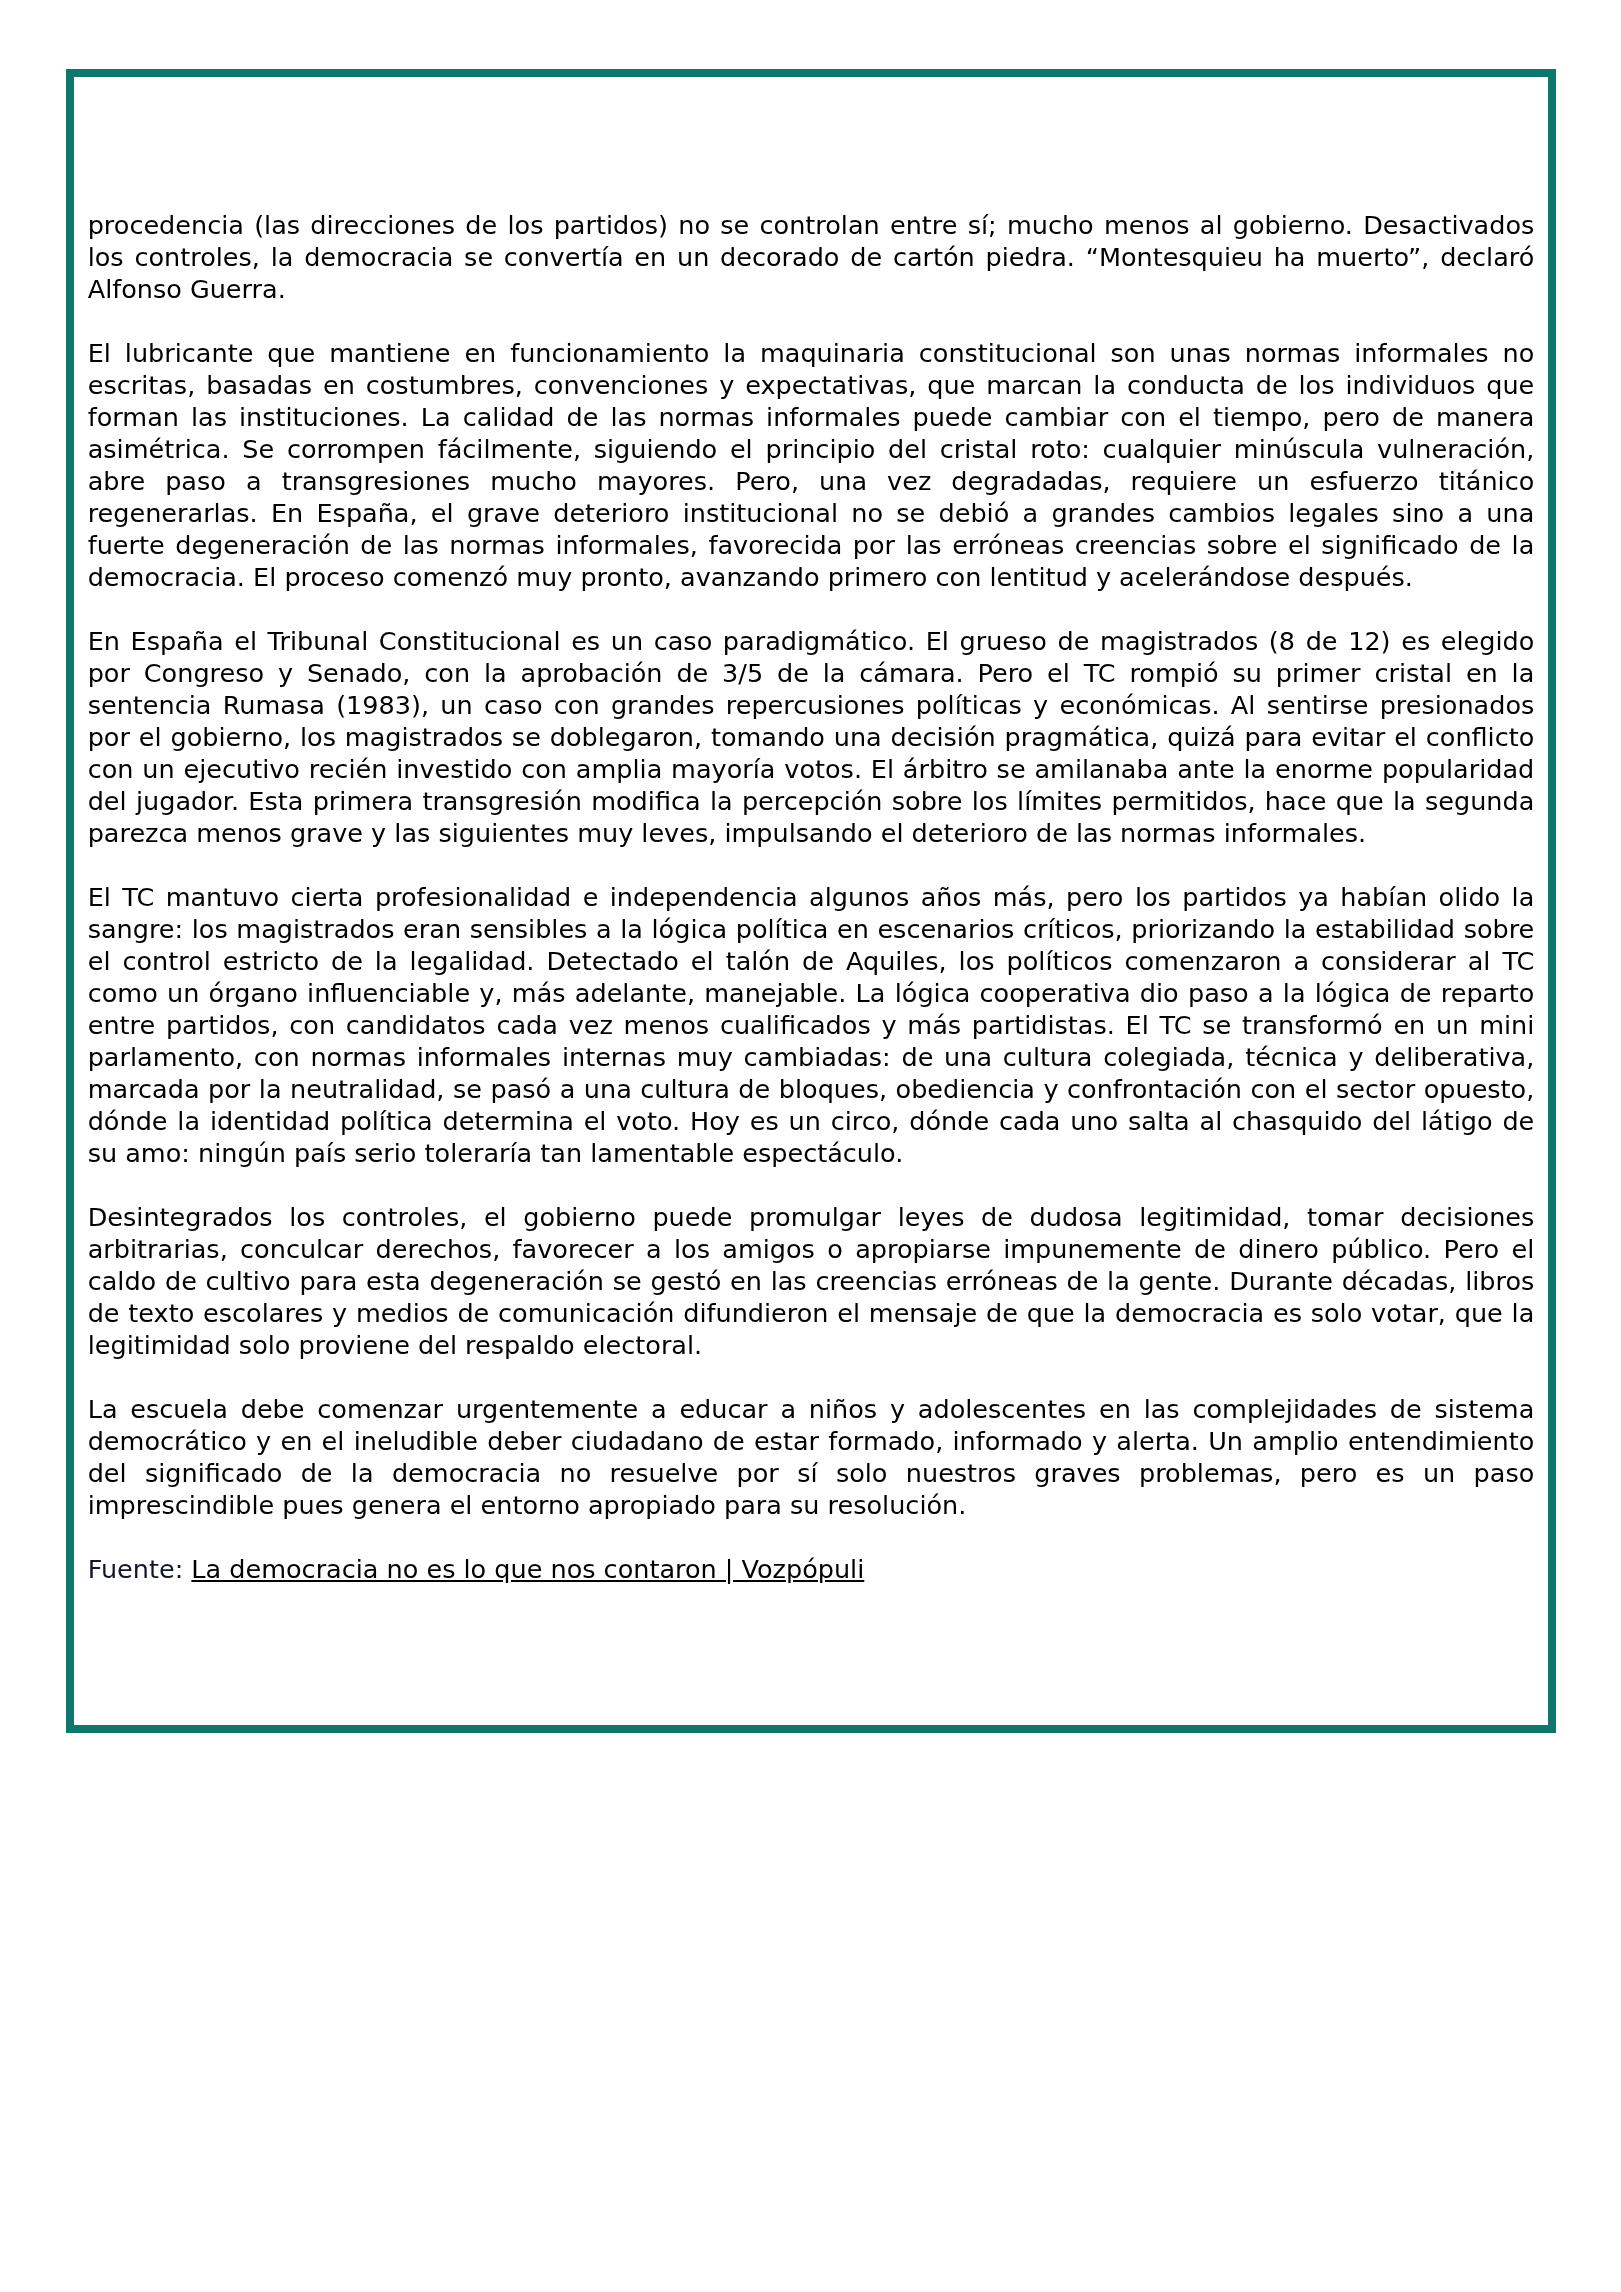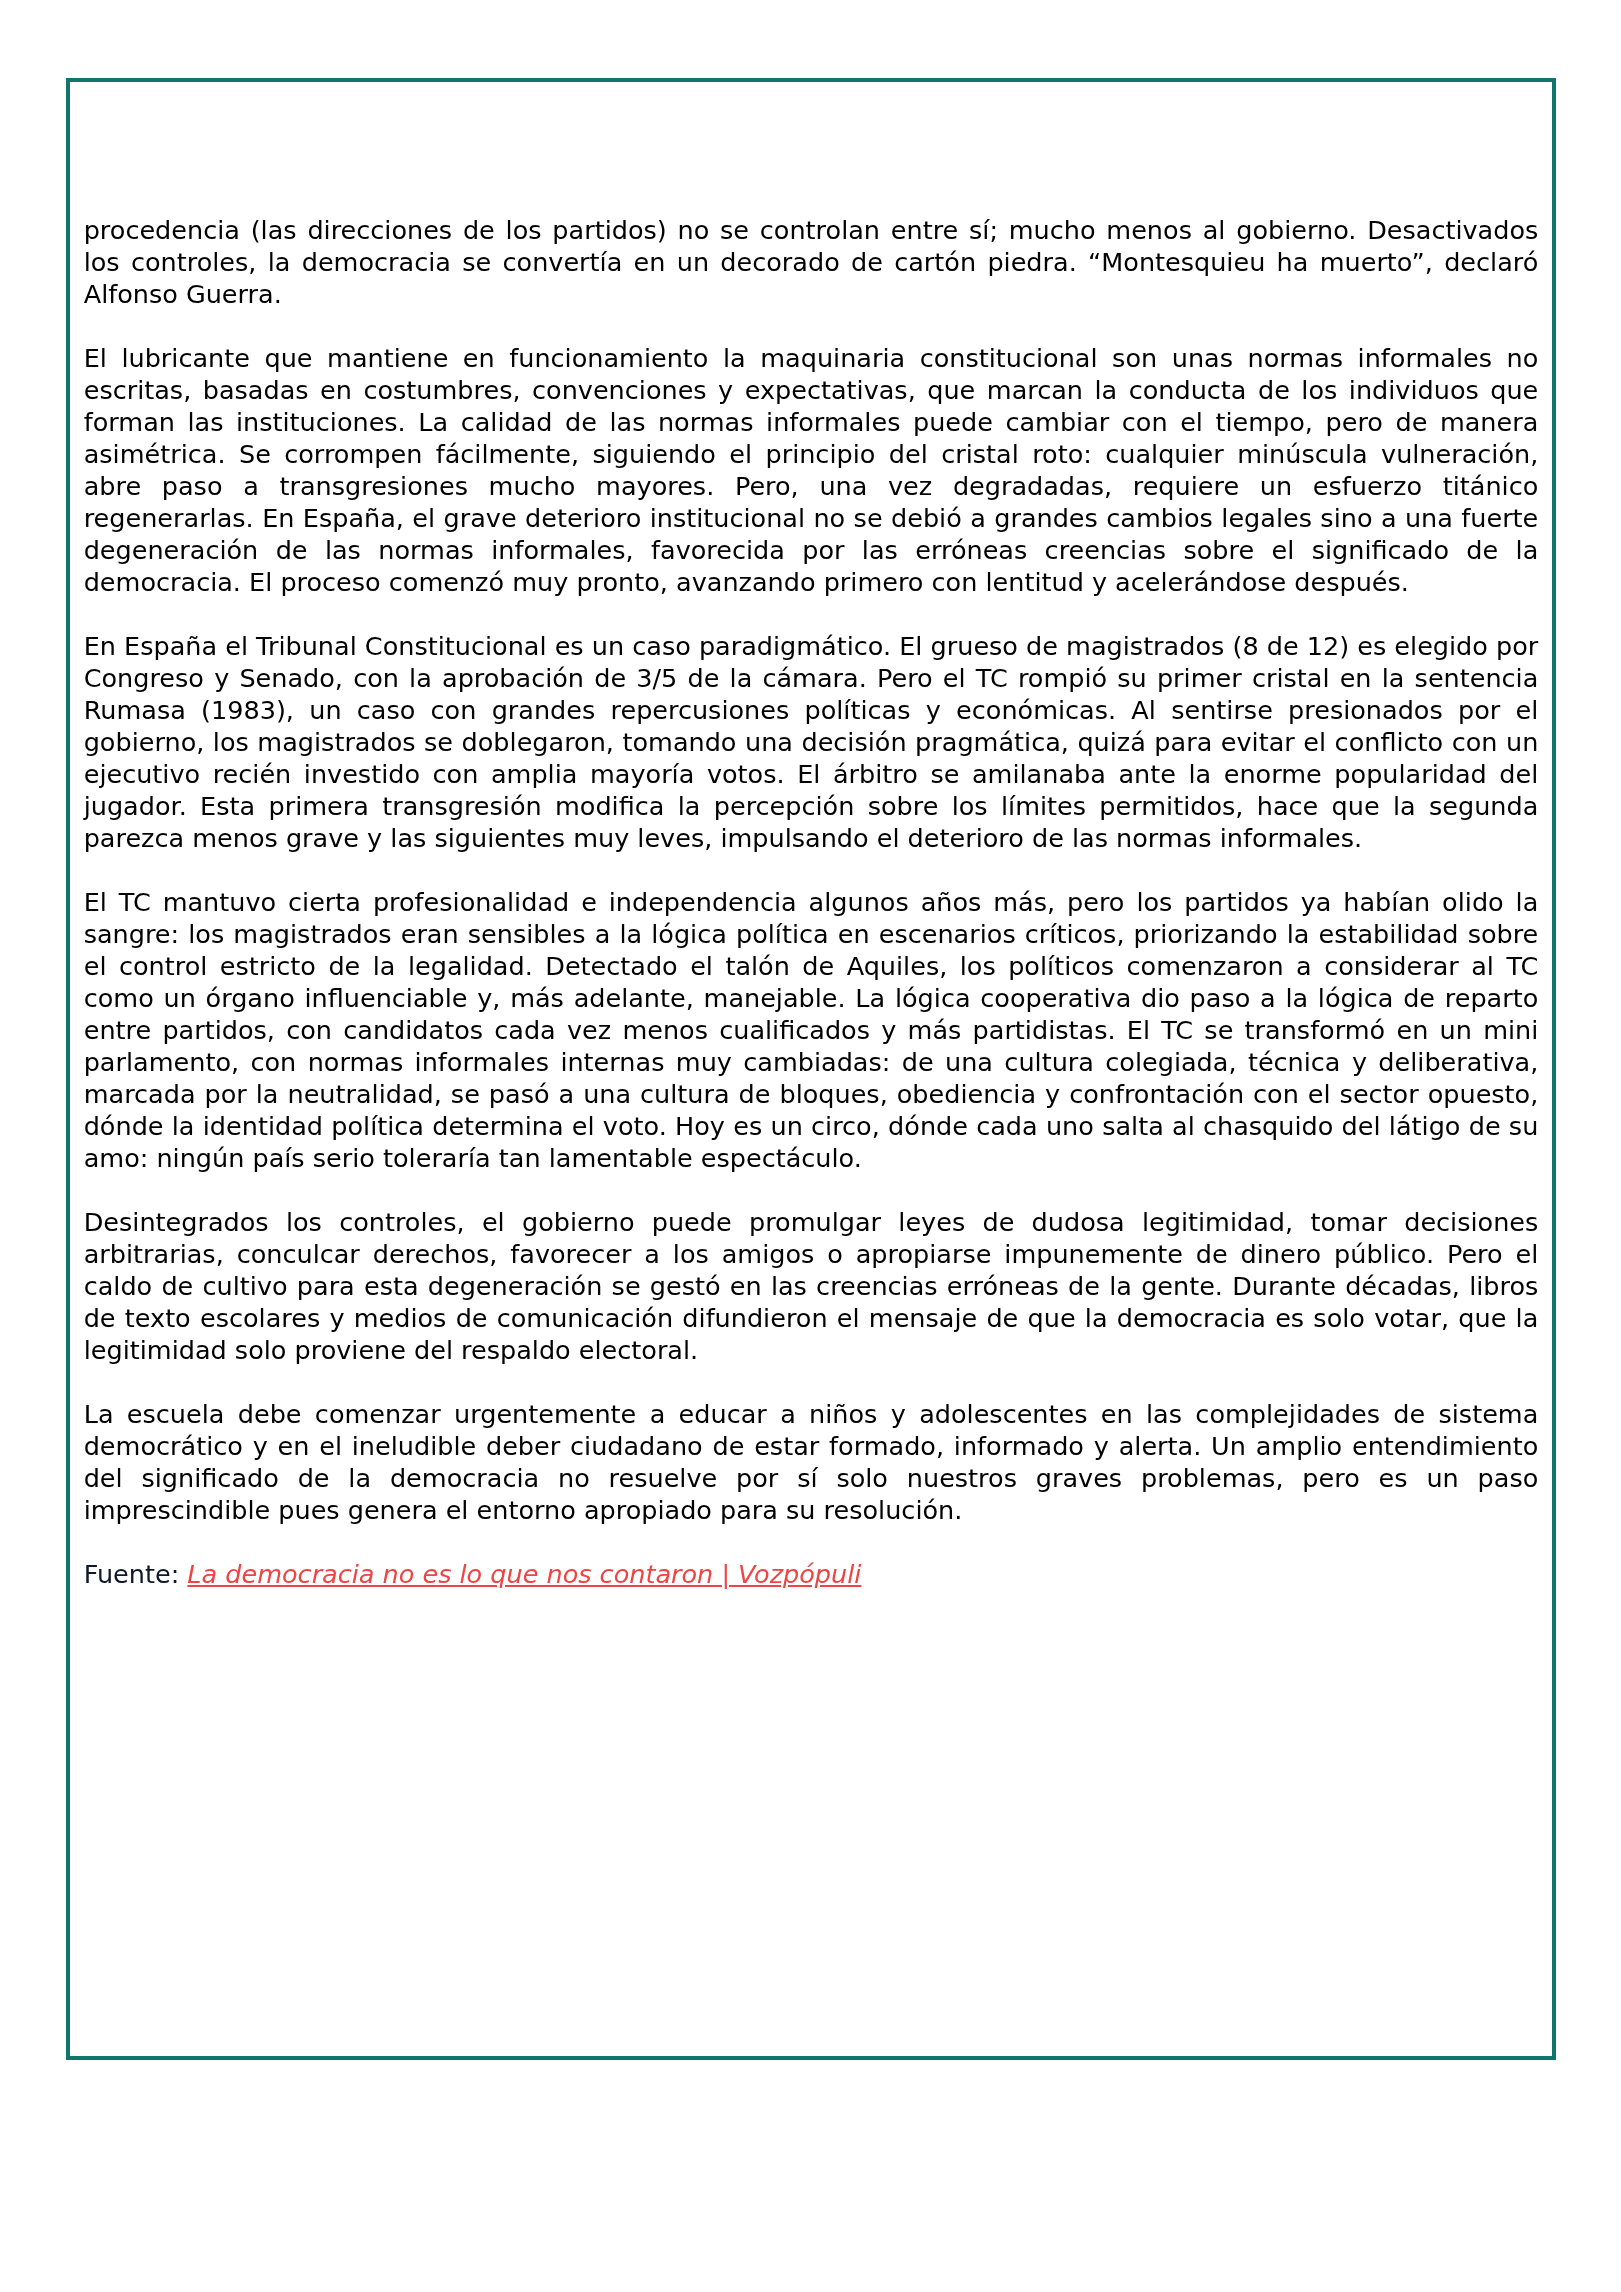--- a/index.html
+++ b/index.html
@@ -10,48 +10,47 @@
   body {
     width: 1621px;
     height: 2293px;
     position: relative;
     font-family: "DejaVu Sans", "Liberation Sans", sans-serif;
     color: #000000;
   }
   .page-frame {
     position: absolute;
     left: 66px;
-    top: 78px;
+    top: 69px;
     width: 1490px;
-    height: 1982px;
-    border: 4px solid #0f766e;
+    height: 1664px;
+    border: 8px solid #0f766e;
     box-sizing: border-box;
     background: #ffffff;
   }
   .content {
     padding: 132px 13.7px 0 13.7px;
     font-size: 25.5px;
     line-height: 32px;
     text-align: justify;
     text-justify: inter-word;
   }
   .content p {
     margin: 0 0 32px 0;
   }
   .source-line {
     text-align: left;
   }
   .source-label {
     color: #0f172a;
   }
   a.source-link {
-    color: #ef4444;
+    color: #000000;
     text-decoration: underline;
     cursor: pointer;
-    font-style: italic;
   }
 </style>
 </head>
 <body>
 
 <div class="page-frame">
   <div class="content">
     <p>procedencia (las direcciones de los partidos) no se controlan entre sí; mucho menos al gobierno. Desactivados los controles, la democracia se convertía en un decorado de cartón piedra. “Montesquieu ha muerto”, declaró Alfonso Guerra.</p>
     <p>El lubricante que mantiene en funcionamiento la maquinaria constitucional son unas normas informales no escritas, basadas en costumbres, convenciones y expectativas, que marcan la conducta de los individuos que forman las instituciones. La calidad de las normas informales puede cambiar con el tiempo, pero de manera asimétrica. Se corrompen fácilmente, siguiendo el principio del cristal roto: cualquier minúscula vulneración, abre paso a transgresiones mucho mayores. Pero, una vez degradadas, requiere un esfuerzo titánico regenerarlas. En España, el grave deterioro institucional no se debió a grandes cambios legales sino a una fuerte degeneración de las normas informales, favorecida por las erróneas creencias sobre el significado de la democracia. El proceso comenzó muy pronto, avanzando primero con lentitud y acelerándose después.</p>
     <p>En España el Tribunal Constitucional es un caso paradigmático. El grueso de magistrados (8 de 12) es elegido por Congreso y Senado, con la aprobación de 3/5 de la cámara. Pero el TC rompió su primer cristal en la sentencia Rumasa (1983), un caso con grandes repercusiones políticas y económicas. Al sentirse presionados por el gobierno, los magistrados se doblegaron, tomando una decisión pragmática, quizá para evitar el conflicto con un ejecutivo recién investido con amplia mayoría votos. El árbitro se amilanaba ante la enorme popularidad del jugador. Esta primera transgresión modifica la percepción sobre los límites permitidos, hace que la segunda parezca menos grave y las siguientes muy leves, impulsando el deterioro de las normas informales.</p>

